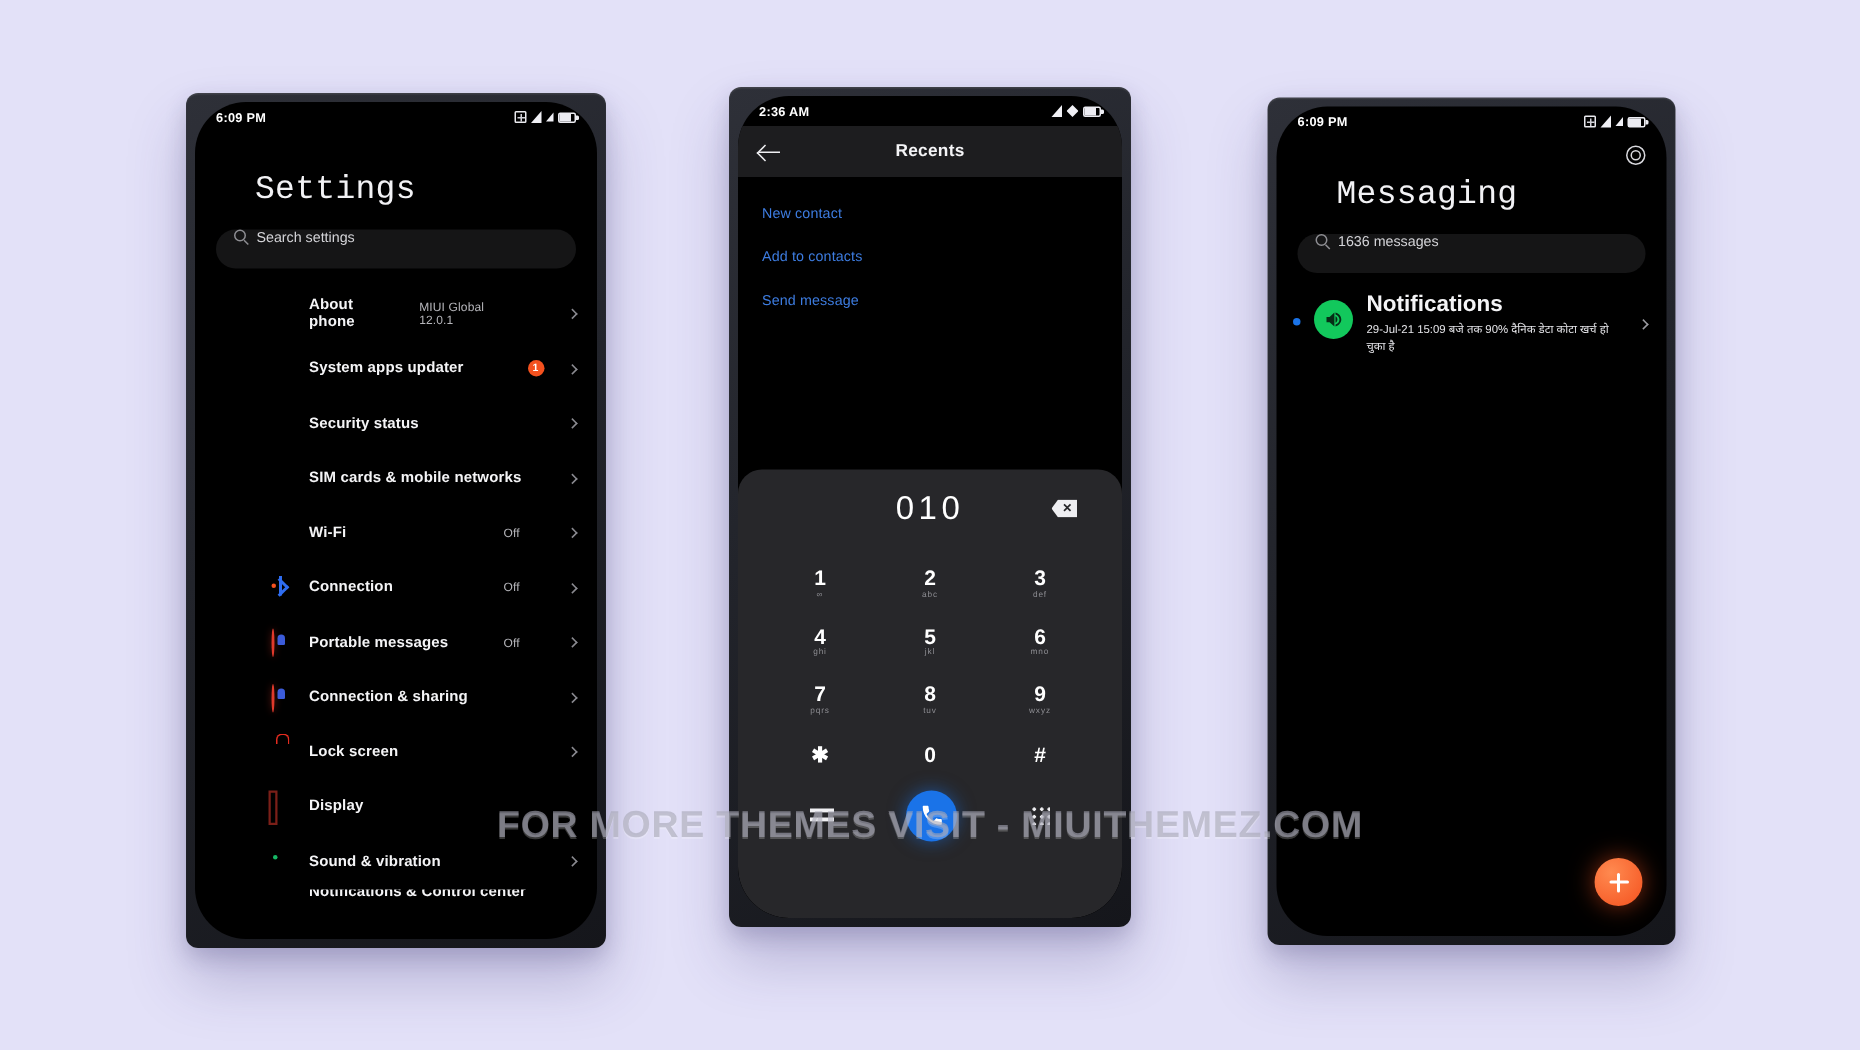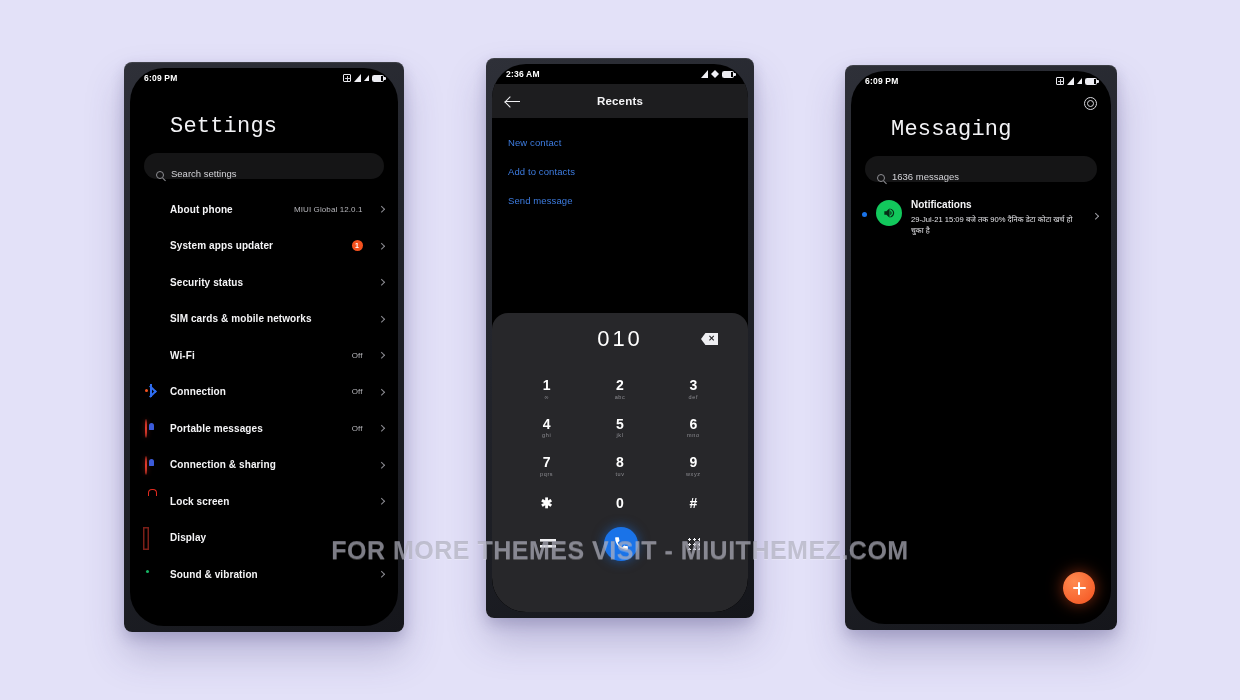--- a/index.html
+++ b/index.html
@@ -62,41 +62,41 @@
     background:#ececf2;border-radius:0 1px 1px 0;
   }
 
   
   .big-title{
     color:#f2f2f5; font-size:22px; font-weight:400;
     padding:26px 0 0 40px; letter-spacing:.2px;font-family:Liberation Mono, monospace;
   }
   .searchbar{
     margin:14px 14px 0 14px; height:26px; border-radius:14px;
-    background:#151516; display:flex; align-items:flex-end; gap:7px;
+    background:#151516; display:flex; align-items:flex-start; gap:7px;
     padding:0 12px;
   }
   .searchbar .mag{
     width:8px;height:8px;border:1.3px solid #8e8e93;border-radius:50%;
     position:relative; flex:0 0 auto;
   }
   .searchbar .mag:after{
     content:"";position:absolute;right:-3px;bottom:-2px;width:4px;height:1.3px;
     background:#8e8e93;transform:rotate(45deg);
   }
   .searchbar .ph{ color:#d4d4d8; font-size:9.5px; }
 
-  .list{ margin-top:12px; }
+  .list{ margin-top:12px;padding-left:36px; }
   .row{
     display:flex; align-items:center; height:36.5px; padding:0 14px 0 14px;
     gap:12px;
   }
   .row .ic{ width:14px; height:16px; flex:0 0 auto; position:relative; }
   .row .lb{ color:#f4f4f6; font-size:10px; font-weight:bold; flex:1 1 auto; letter-spacing:.1px;}
-  .row .vl{ color:#b6b6bb; font-size:8px; margin-right:4px; letter-spacing:.1px;}
+  .row .vl{ color:#b6b6bb; font-size:8px; margin-right:20px; letter-spacing:.1px;}
   .row .badge{
     width:11px;height:11px;border-radius:50%;background:#f4511e;color:#fff;
     font-size:7px;display:flex;align-items:center;justify-content:center;
     margin-right:4px; font-weight:bold;
   }
   .chev{
     width:4.5px;height:4.5px;border-right:1.2px solid #8a8a90;
     border-bottom:1.2px solid #8a8a90;transform:rotate(-45deg);
     flex:0 0 auto; margin-right:1px;
   }
@@ -220,21 +220,21 @@
     display:flex; align-items:flex-start; gap:9px; padding:12px 14px 0 11px;
   }
   .bluedot{ width:5px;height:5px;border-radius:50%;background:#1a73e8; margin-top:18px; flex:0 0 auto;}
   .avatar{
     width:26px;height:26px;border-radius:50%;background:#12c85c;
     display:flex;align-items:center;justify-content:center;flex:0 0 auto;
     margin-top:6px;
   }
   .avatar svg{ width:14px;height:14px;fill:#062d16; }
   .msgtext{ flex:1 1 auto; min-width:0; }
-  .msgtext .nm{ color:#f4f4f6; font-size:10px; font-weight:bold; }
+  .msgtext .nm{ color:#f4f4f6; font-size:15px; font-weight:bold; }
   .msgtext .sn{ color:#e4e4e8; font-size:7.6px; line-height:1.45; margin-top:2px; }
   .msgchev{
     width:4.5px;height:4.5px;border-right:1.1px solid #9a9aa0;
     border-bottom:1.1px solid #9a9aa0;transform:rotate(-45deg);
     margin-top:20px; flex:0 0 auto;
   }
   .fab{
     position:absolute; right:16px; bottom:20px;
     width:32px;height:32px;border-radius:50%;
     background:radial-gradient(circle at 35% 30%,#ff8a50,#f4511e);
@@ -345,20 +345,24 @@
           <span class="ic"><span class="g-sun"></span></span>
           <span class="lb">Display</span>
         </div>
 
         <div class="row">
           <span class="ic"><span class="g-sound"></span></span>
           <span class="lb">Sound &amp; vibration</span>
           <span class="chev"></span>
         </div>
 
+        <div class="row clipped">
+          <span class="ic"><span class="g-notif"></span></span>
+          <span class="lb">Notifications &amp; Control center</span>
+        </div>
 
       </div>
     </div>
   </div>
 
   <div class="phone" style="left:486px; top:58px; width:268px; height:560px;">
     <div class="screen">
 
       <div class="statusbar">
         <span>2:36 AM</span>

